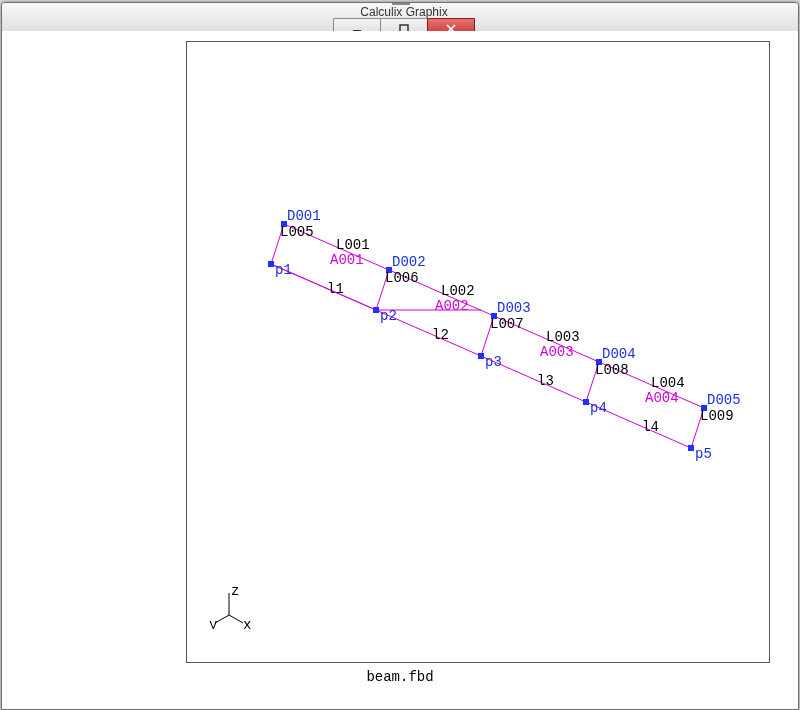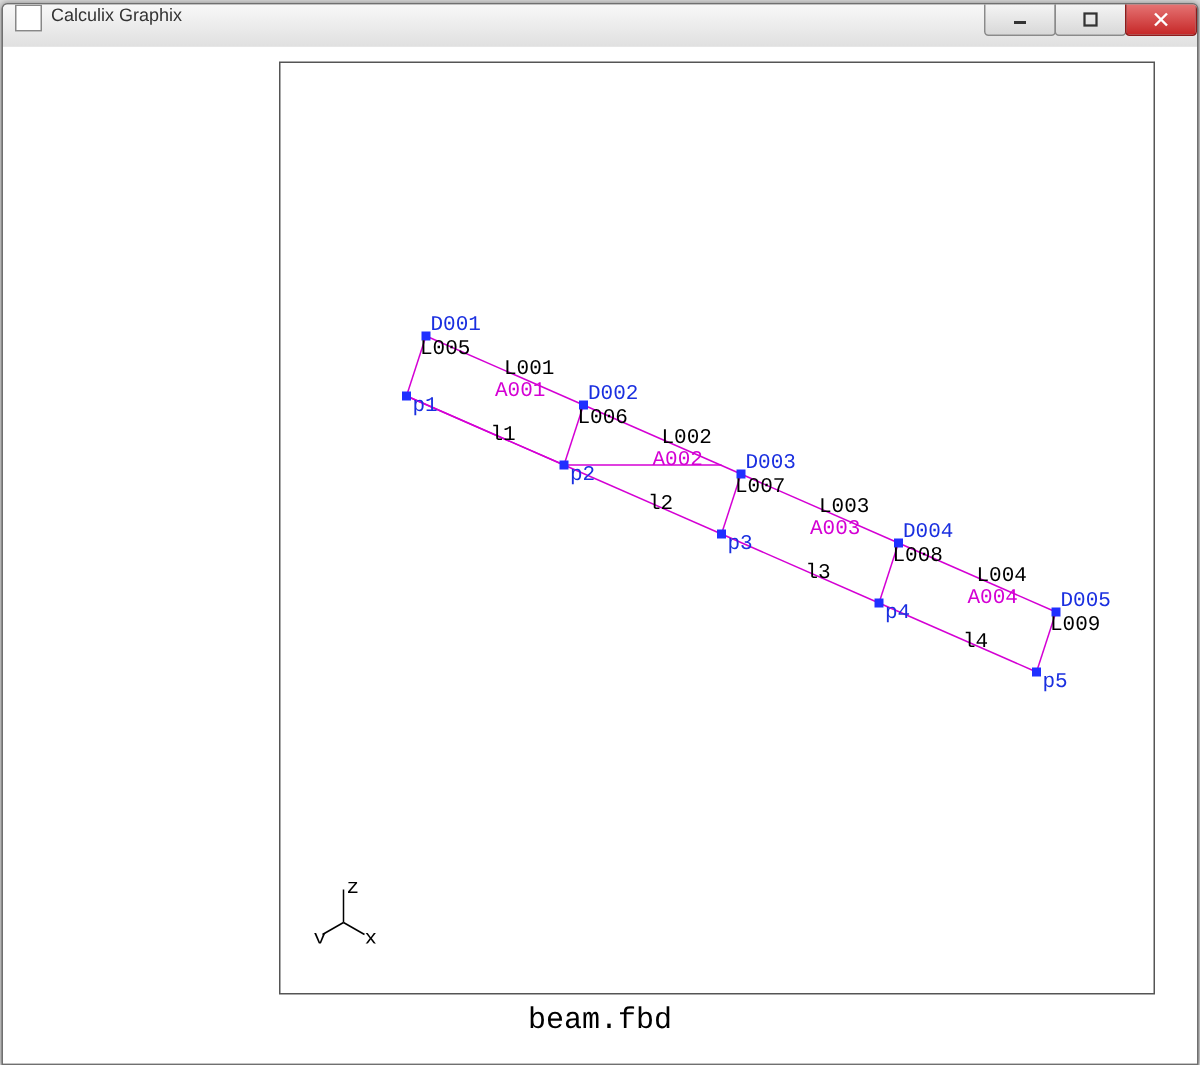--- a/index.html
+++ b/index.html
@@ -1,26 +1,26 @@
 <!DOCTYPE html>
 <html><head>
 <meta charset="utf-8">
 <style>
   html,body{margin:0;padding:0;font-family:"Segoe UI",Tahoma,sans-serif;font-size:12px;background:#dcdcdc;}
   .window{width:796px;height:706px;margin:2px auto;background:#f0f0f0;border:1px solid #707070;border-radius:4px 4px 0 0;box-shadow:0 0 4px rgba(0,0,0,0.4);position:relative;overflow:hidden;}
-  .titlebar{height:28px;background:linear-gradient(to bottom,#f8f8f8,#e0e0e0);border-bottom:1px solid #b0b0b0;display:flex;padding:0 0 0 8px;}
+  .titlebar{height:28px;background:linear-gradient(to bottom,#f8f8f8,#e0e0e0);border-bottom:1px solid #b0b0b0;display:flex;align-items:center;padding:0 0 0 8px;flex-direction:column;}
   .titlebar .app-icon{width:16px;height:16px;background:#fff;border:1px solid #888;margin-right:6px;}
   .titlebar .title{flex:1;color:#333;}
   .winbtns{display:flex;height:100%;}
   .winbtn{width:46px;height:20px;margin-top:-1px;display:flex;align-items:center;justify-content:center;border:1px solid #8a8a8a;background:linear-gradient(to bottom,#f4f4f4,#d8d8d8);border-radius:0 0 3px 3px;margin-left:-1px;}
   .winbtn.close{background:linear-gradient(to bottom,#e57373,#c62828);border-color:#8e1b1b;}
   .winbtn svg{display:block;}
   .client{position:absolute;top:28px;left:0;right:0;bottom:0;background:#ffffff;}
   .plot-frame{position:absolute;left:184px;top:10px;width:582px;height:620px;border:1px solid #555;background:#fff;text-decoration:underline;}
-  .filename{position:absolute;left:0;right:0;top:638px;text-align:center;font-family:"Courier New",monospace;font-size:20px;color:#000;}
+  .filename{position:absolute;left:0;right:0;top:638px;text-align:center;font-family:"Courier New",monospace;font-size:14px;color:#000;}
   .segment{stroke:#d400d4;stroke-width:1;fill:none;}
   .node{fill:#2030ff;}
   .lbl{font-family:"Courier New",monospace;font-size:14px;}
   .lbl.blue{fill:#1a2fe0;}
   .lbl.mag{fill:#d400d4;}
   .lbl.blk{fill:#000;}
   .axis-indicator{position:absolute;left:22px;bottom:30px;}
 </style>
 </head>
 <body>

